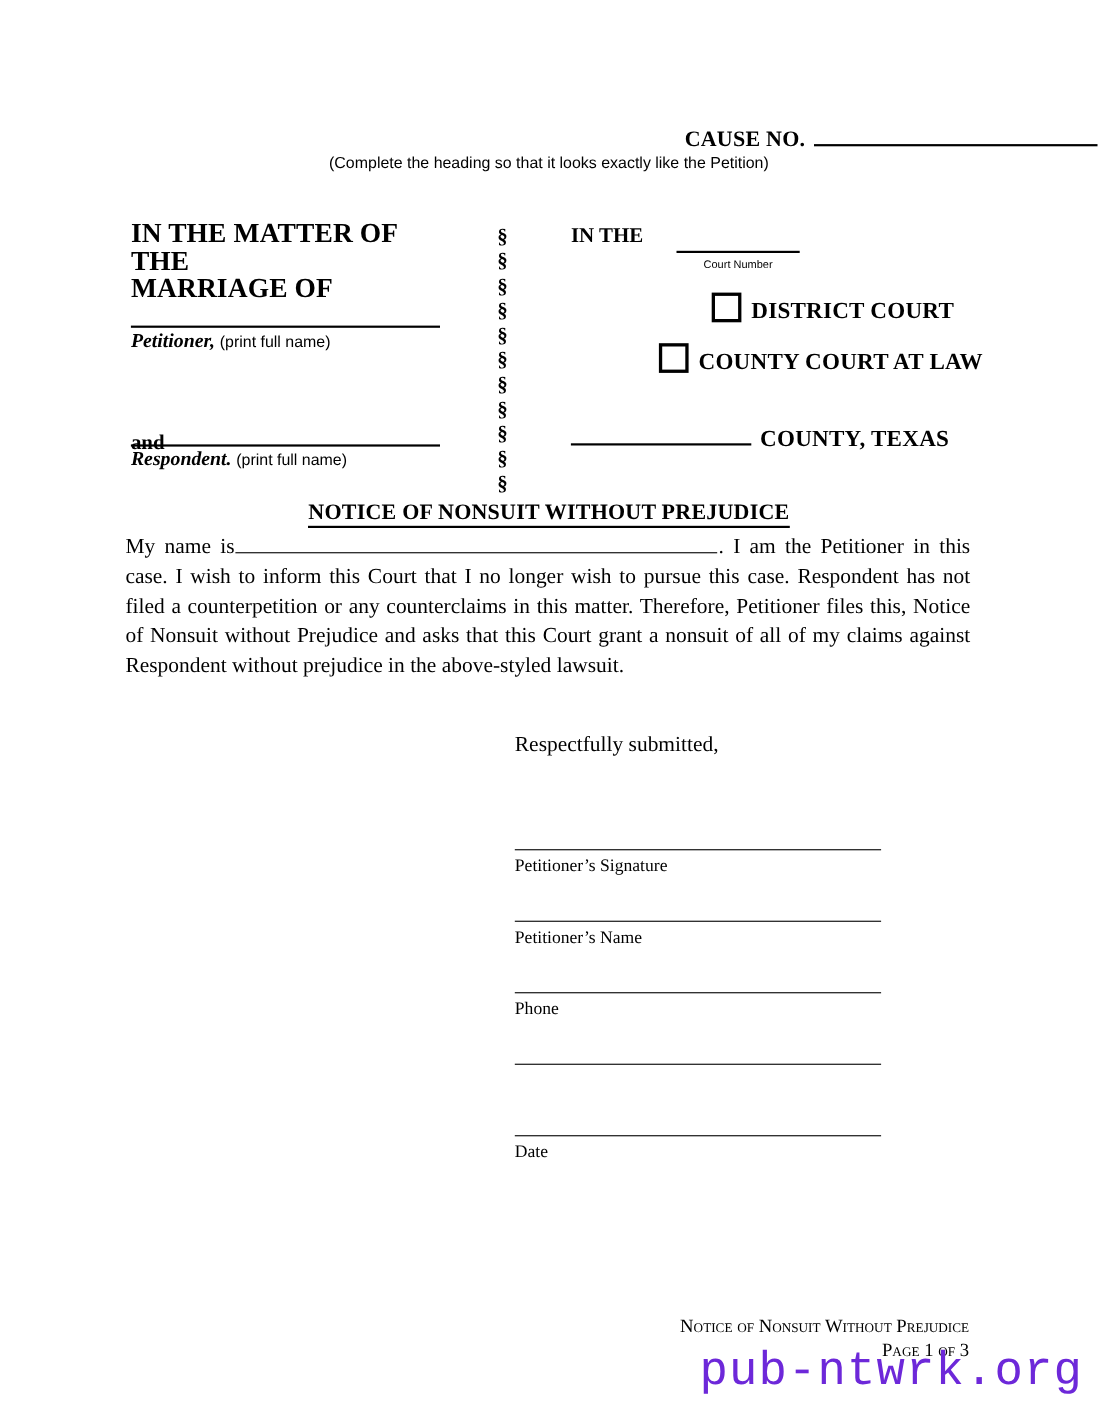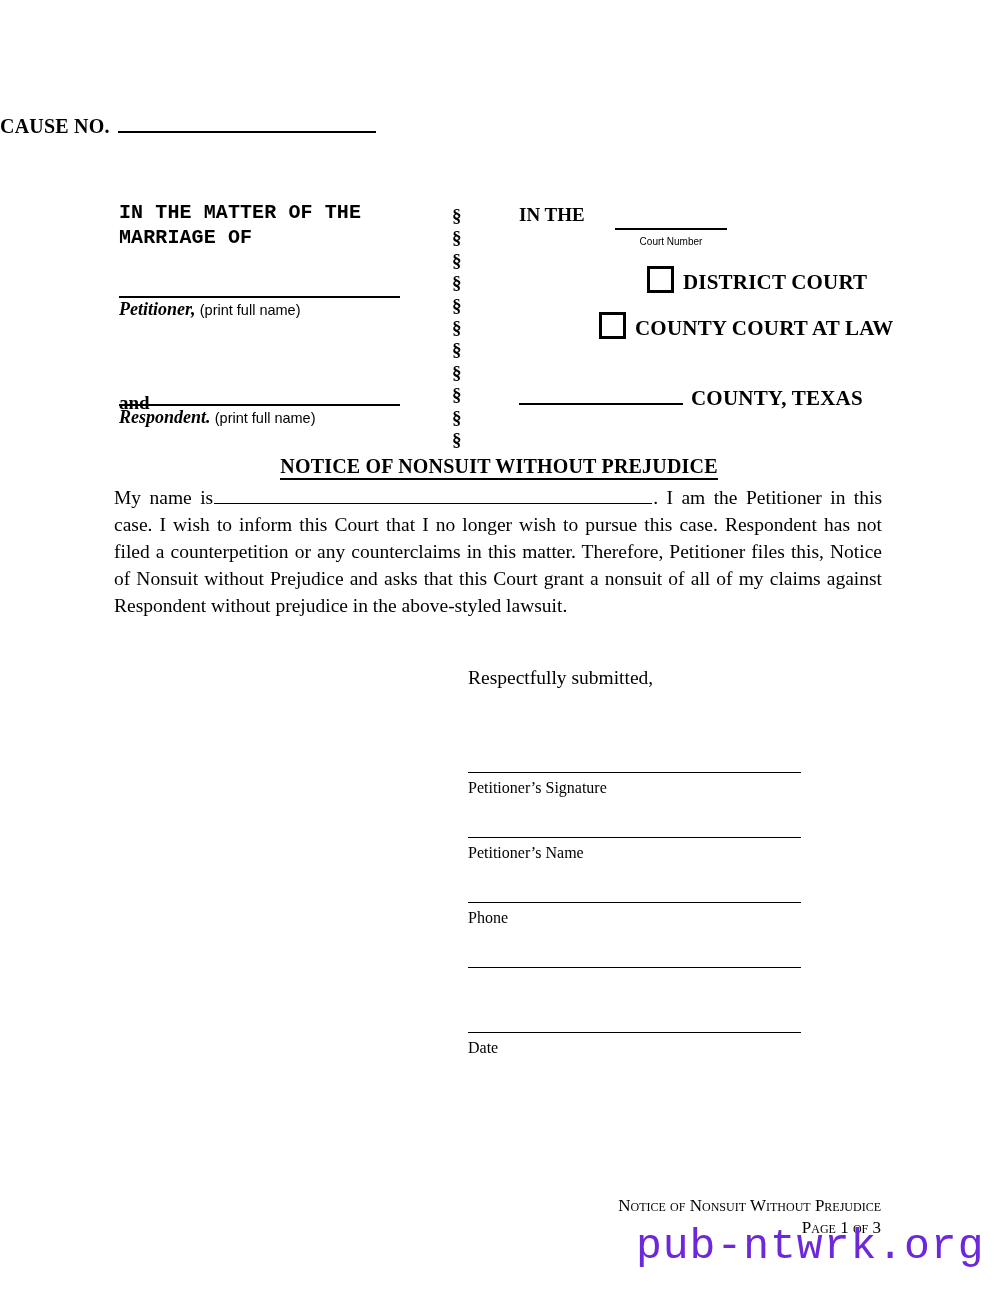--- a/index.html
+++ b/index.html
@@ -16,21 +16,21 @@
     color: #000000;
     overflow: hidden;
   }
 
   
   .cause-row {
     position: absolute;
     left: 0;
     top: 114px;
     width: 998px;
-    text-align: left;
+    text-align: right;
   }
   .cause-inner {
     display: inline-block;
     white-space: nowrap;
   }
   .cause-label {
     font-size: 20px;
     font-weight: bold;
     letter-spacing: 0.2px;
   }
@@ -62,25 +62,24 @@
   }
 
   
   .cap-left {
     position: absolute;
     left: 119px;
     top: 0;
     width: 285px;
   }
   .cap-title {
-    font-size: 20px;
+    font-size: 25px;
     font-weight: bold;
     line-height: 25px;
     letter-spacing: 0.1px;
-    font-family: Liberation Mono, monospace;
   }
   .party-rule {
     position: absolute;
     left: 119px;
     width: 281px;
     border-bottom: 2px solid #000;
     height: 0;
   }
   .party-rule.petitioner { top: 96px; }
   .party-rule.respondent { top: 204px; }
@@ -279,20 +278,21 @@
 </head>
 <body>
 
 <div class="page">
 
   <div class="cause-row">
     <span class="cause-inner">
       <span class="cause-label">CAUSE NO.</span><span class="cause-blank"></span>
     </span>
   </div>
+  <div class="cause-sub">(Complete the heading so that it looks exactly like the Petition)</div>
 
   <div class="caption">
 
     <div class="cap-left">
       <div class="cap-title">IN THE MATTER OF THE</div>
       <div class="cap-title">MARRIAGE OF</div>
     </div>
 
     <div class="party-rule petitioner"></div>
     <div class="party-label petitioner">

